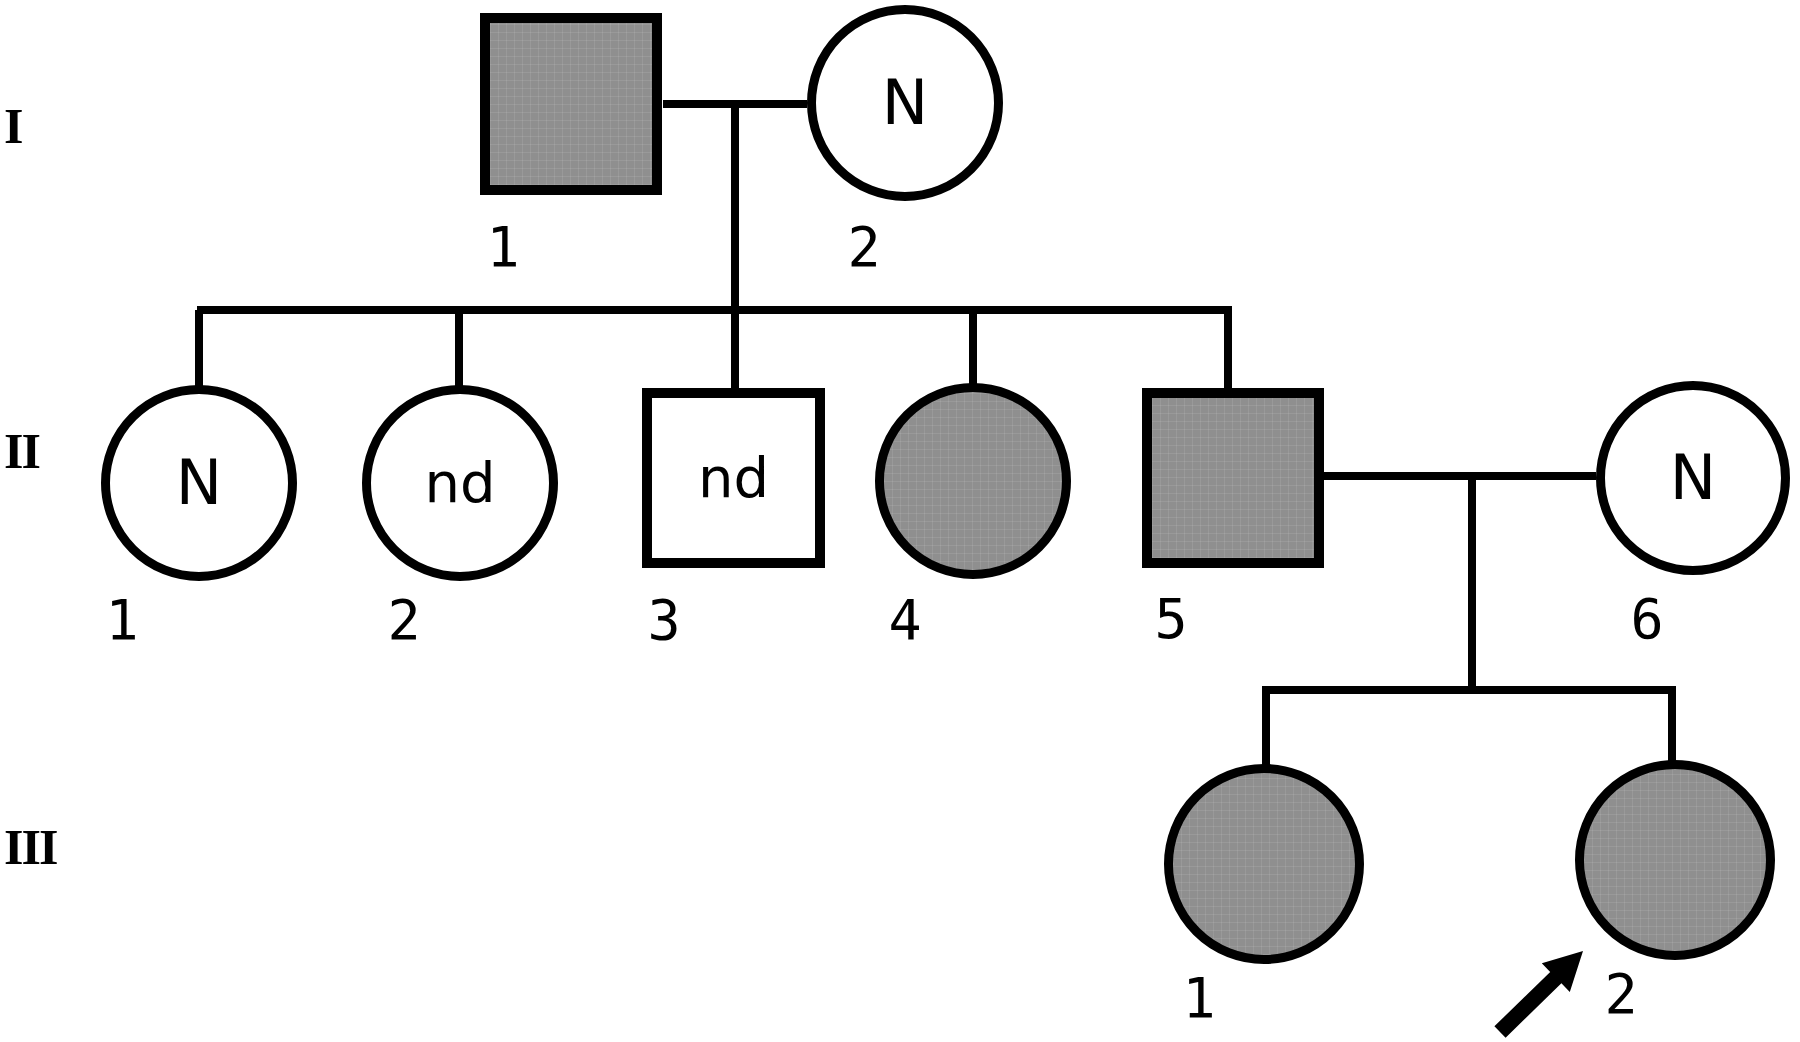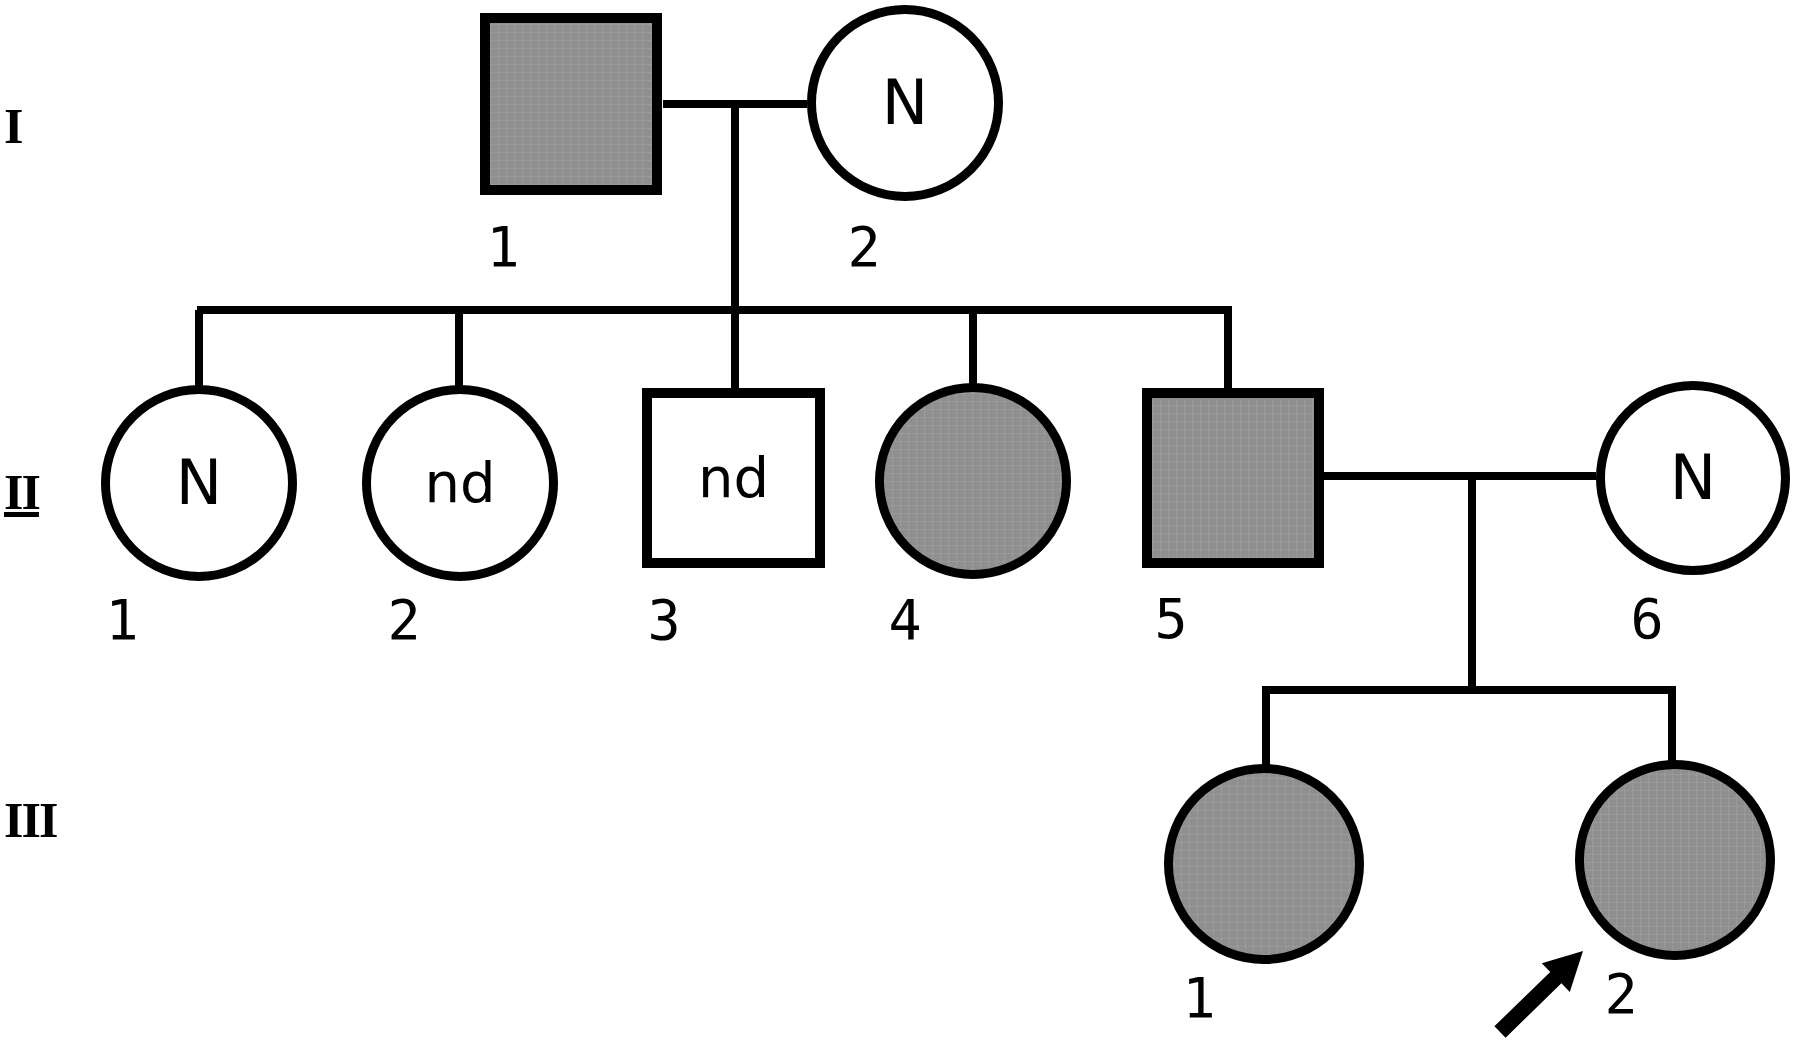--- a/index.html
+++ b/index.html
@@ -46,22 +46,22 @@
     letter-spacing:-2px;
   }
   .arrow-svg{position:absolute;left:0;top:0;pointer-events:none;}
 </style>
 </head>
 <body>
 
 <div class="canvas">
 
   <div class="gen-label" style="top:100px;">I</div>
-  <div class="gen-label" style="top:466px;text-decoration:underline;">II</div>
-  <div class="gen-label" style="top:794px;">III</div>
+  <div class="gen-label" style="top:425px;">II</div>
+  <div class="gen-label" style="top:821px;">III</div>
 
   <div class="line" style="left:663px;top:100px;width:144px;height:8px;"></div>
   <div class="line" style="left:731px;top:104px;width:8px;height:210px;"></div>
 
   <div class="line" style="left:197px;top:306px;width:1035px;height:8px;"></div>
   <div class="line" style="left:195px;top:310px;width:8px;height:76px;"></div>
   <div class="line" style="left:455px;top:310px;width:8px;height:76px;"></div>
   <div class="line" style="left:731px;top:310px;width:8px;height:80px;"></div>
   <div class="line" style="left:969px;top:310px;width:8px;height:74px;"></div>
   <div class="line" style="left:1224px;top:310px;width:8px;height:80px;"></div>

